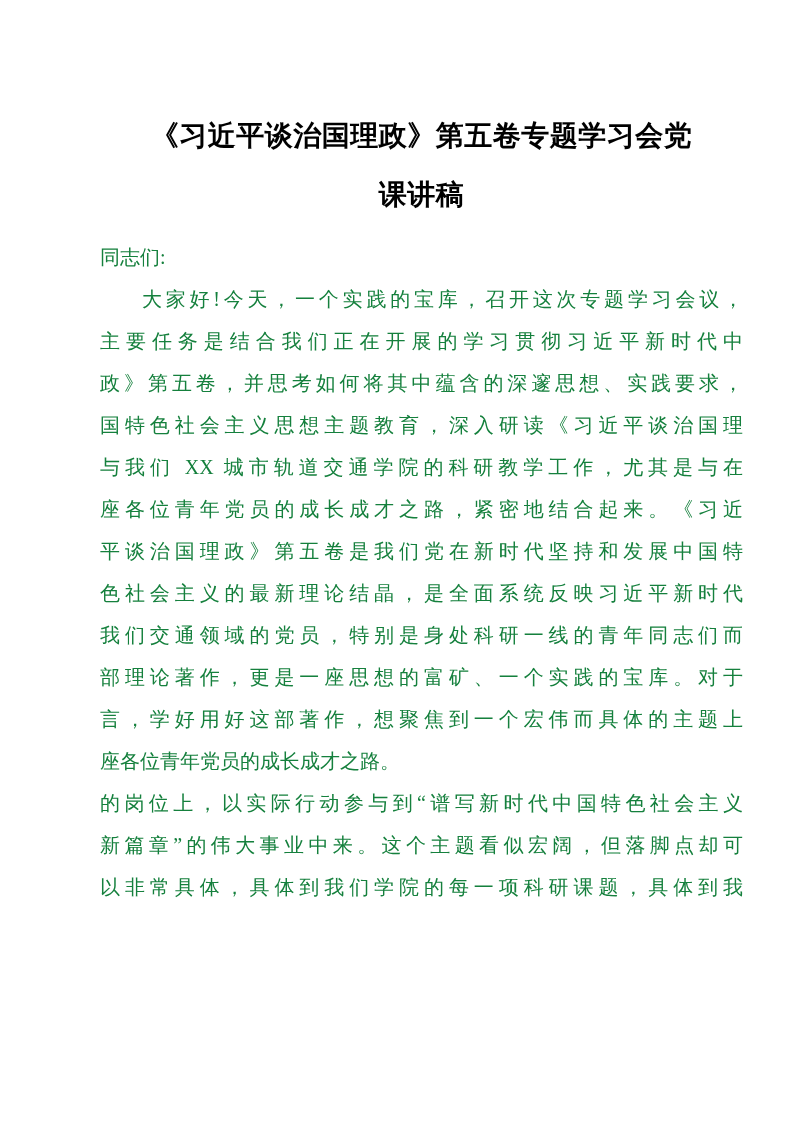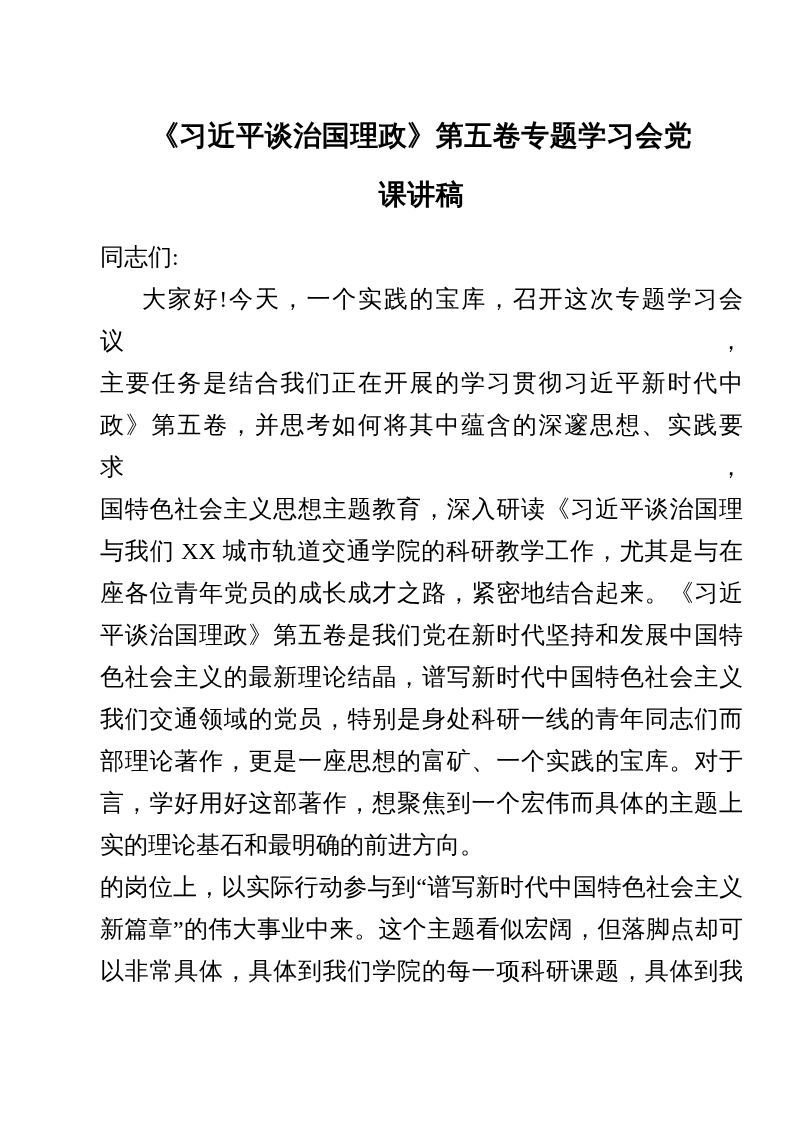--- a/index.html
+++ b/index.html
@@ -20,23 +20,23 @@
   .doc-title {
     font-size: 28px;
     font-weight: 700;
     line-height: 59px;
     text-align: center;
     color: #000000;
     letter-spacing: 0.5px;
   }
   .doc-body {
     margin-top: 12px;
-    font-size: 24px;
+    font-size: 20px;
     line-height: 42px;
-    color: #000000;
+    color: #15803d;
   }
   .line {
     text-align: justify;
     text-align-last: justify;
     white-space: normal;
   }
   .line.nojust {
     text-align: left;
     text-align-last: left;
   }
@@ -54,22 +54,22 @@
   </div>
   <div class="doc-body">
     <div class="line nojust">同志们:</div>
     <div class="line indent">大家好!今天，一个实践的宝库，召开这次专题学习会议，</div>
     <div class="line">主要任务是结合我们正在开展的学习贯彻习近平新时代中</div>
     <div class="line">政》第五卷，并思考如何将其中蕴含的深邃思想、实践要求，</div>
     <div class="line">国特色社会主义思想主题教育，深入研读《习近平谈治国理</div>
     <div class="line">与我们 XX 城市轨道交通学院的科研教学工作，尤其是与在</div>
     <div class="line">座各位青年党员的成长成才之路，紧密地结合起来。《习近</div>
     <div class="line">平谈治国理政》第五卷是我们党在新时代坚持和发展中国特</div>
-    <div class="line">色社会主义的最新理论结晶，谱写新时代中国特色社会主义</div>
+    <div class="line">色社会主义的最新理论结晶，是全面系统反映习近平新时代</div>
     <div class="line">我们交通领域的党员，特别是身处科研一线的青年同志们而</div>
     <div class="line">部理论著作，更是一座思想的富矿、一个实践的宝库。对于</div>
     <div class="line">言，学好用好这部著作，想聚焦到一个宏伟而具体的主题上</div>
-    <div class="line nojust">实的理论基石和最明确的前进方向。</div>
+    <div class="line nojust">座各位青年党员的成长成才之路。</div>
     <div class="line">的岗位上，以实际行动参与到“谱写新时代中国特色社会主义</div>
     <div class="line">新篇章”的伟大事业中来。这个主题看似宏阔，但落脚点却可</div>
     <div class="line">以非常具体，具体到我们学院的每一项科研课题，具体到我</div>
   </div>
 </div>
 
 </body></html>

